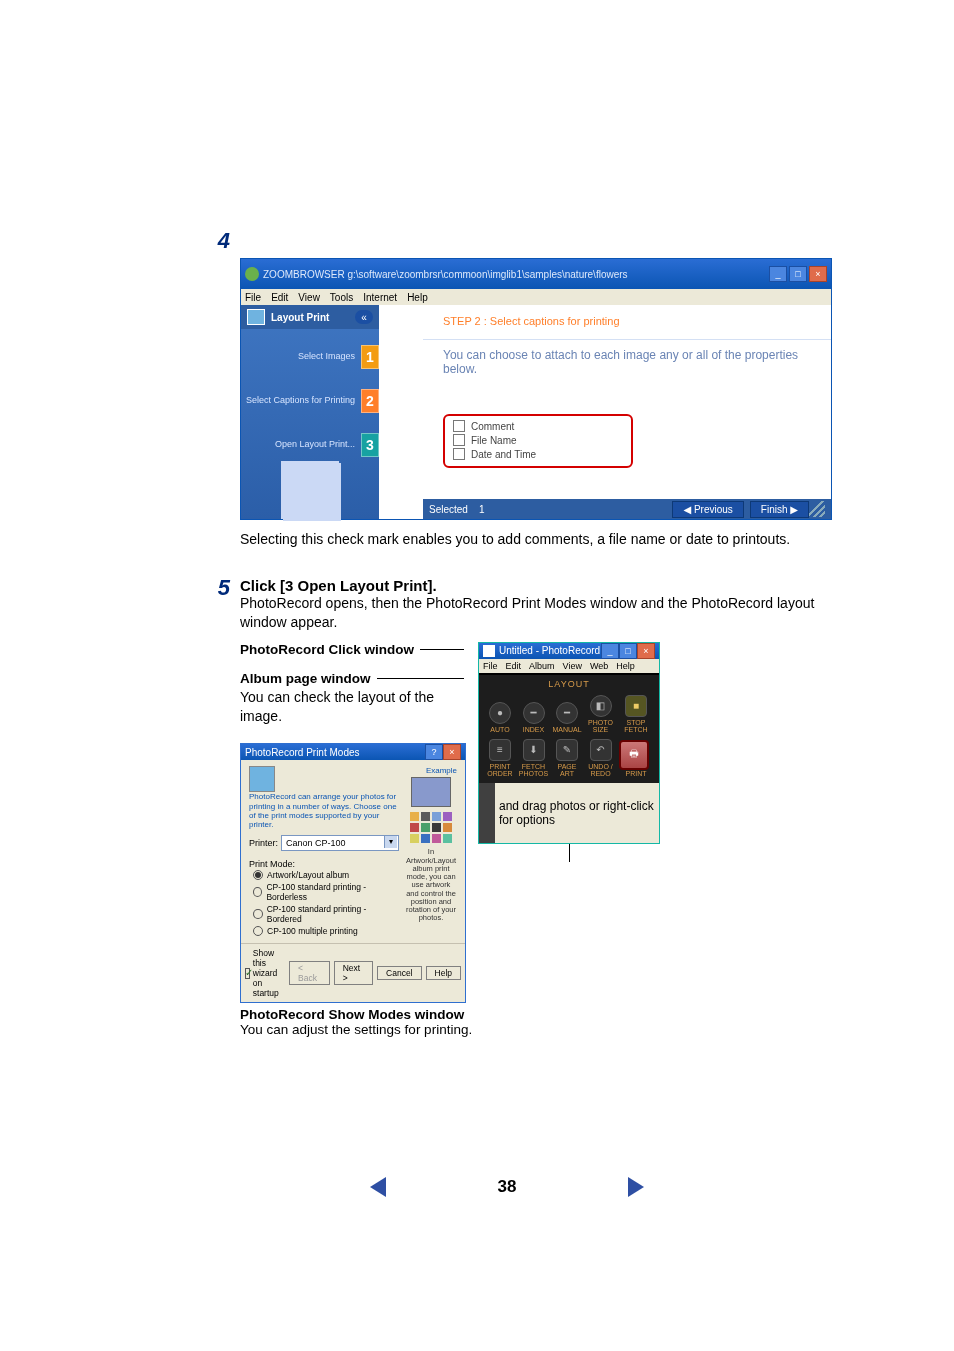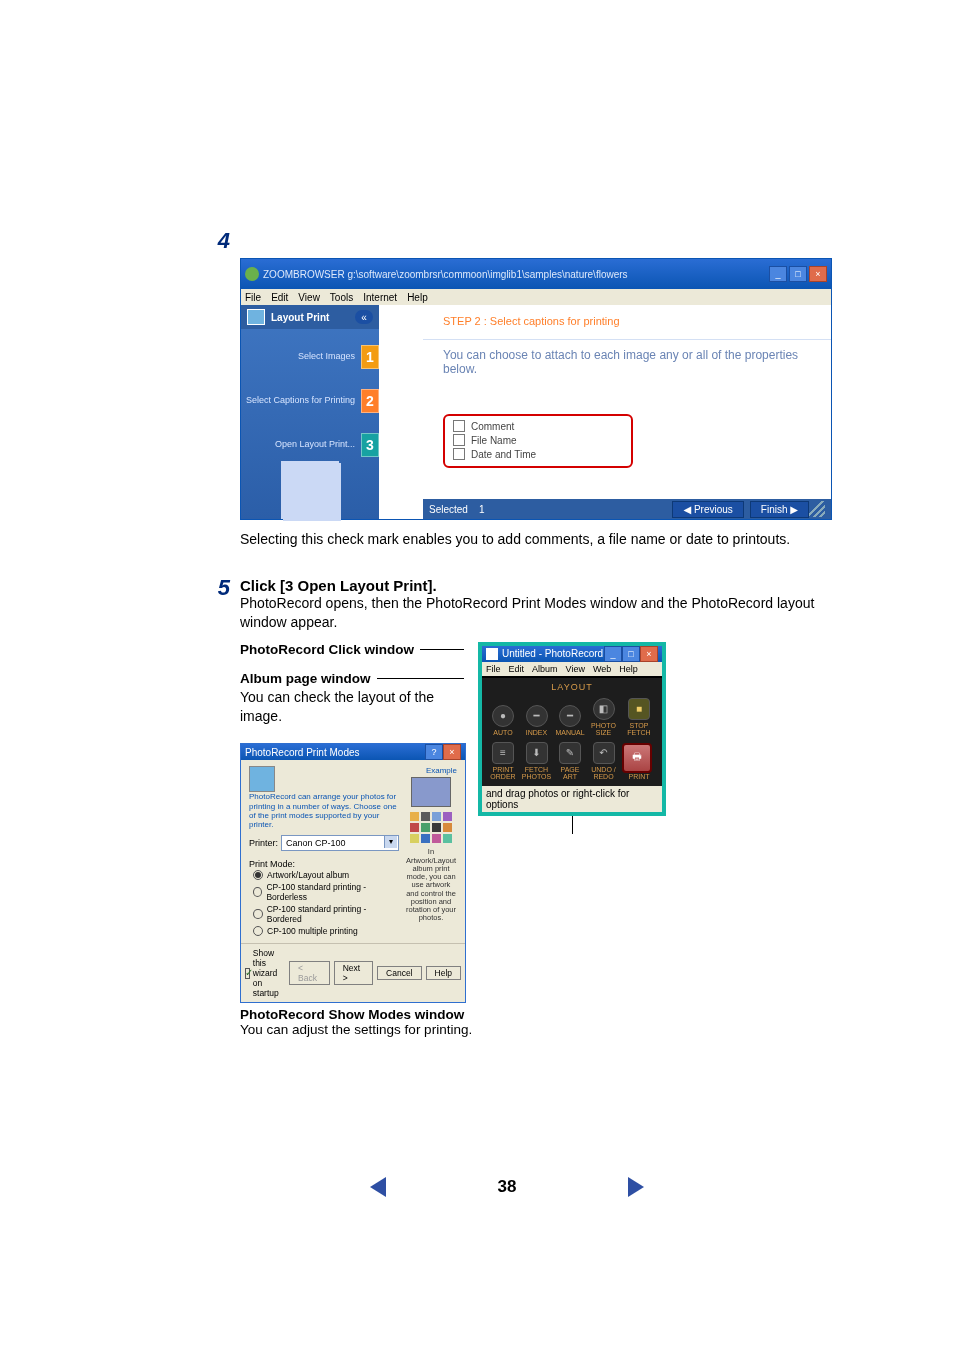--- a/index.html
+++ b/index.html
@@ -216,21 +216,21 @@
   .pm-foot .chk9 .box { width:9px;height:9px;border:1px solid #555;margin-right:3px;position:relative;}
   .pm-foot .chk9 .box::after{content:"✓"; position:absolute; top:-2px; left:-1px; font-size:10px; color:#2a6d2a;}
   .pm-foot .btn {
     border:1px solid #808080; background:#ece9d8; padding:1px 8px; margin-left:4px; font-size:8.5px;
   }
   .pm-foot .btn.dis { color:#9a9a9a;}
 
   
   .photorec {
     width: 180px;
-    border:4px solid #14b8a6;
+    border:1px solid #14b8a6;
     background:#404040;
     font-size:9px;
   }
   .pr-tb {
     display:flex; background:linear-gradient(to bottom,#2a6dd4,#0b55b3); color:#fff;
     height:16px; align-items:center; padding:0 4px;
   }
   .pr-tb .ic { width:12px;height:12px;background:#fff;margin-right:4px;}
   .pr-tb .t { flex:1; font-size:10px;}
   .pr-menu {
@@ -256,21 +256,21 @@
   }
   .ctrl-title { text-align:center; color:#d79b4a; letter-spacing:1px; font-size:9px;}
   .ctrl-row { display:flex; justify-content:space-between; align-items:flex-end; margin-top:6px;}
   .ctrl-col { text-align:center; font-size:7px; color:#d79b4a; width:30px;}
   .cicon { width:20px;height:20px; border-radius:50%; background:#333; border:1px solid #555; margin:0 auto 2px auto; display:flex;align-items:center;justify-content:center;color:#bbb;font-size:10px;}
   .cicon.sq { border-radius:4px;}
   .print-btn {
     width:26px;height:26px; background:linear-gradient(#c77,#a44); border:2px solid #600; border-radius:4px;
     display:flex;align-items:center;justify-content:center; color:#fff; font-size:10px;
   }
-  .hint-bar { background:#ece9d8; color:#000; font-size:10px; padding:2px 4px;}
+  .hint-bar { background:#ece9d8; color:#000; font-size:12px; padding:16px 4px;margin-left:16px;}
 
   
   .line-down {
     width:1px; background:#000; margin:0 auto; height:18px;
   }
 
   .fig-bottom {
     display:flex; margin-left:50px; margin-top:4px;
   }
   .fb-left { width:300px; font-size:13.5px;}

